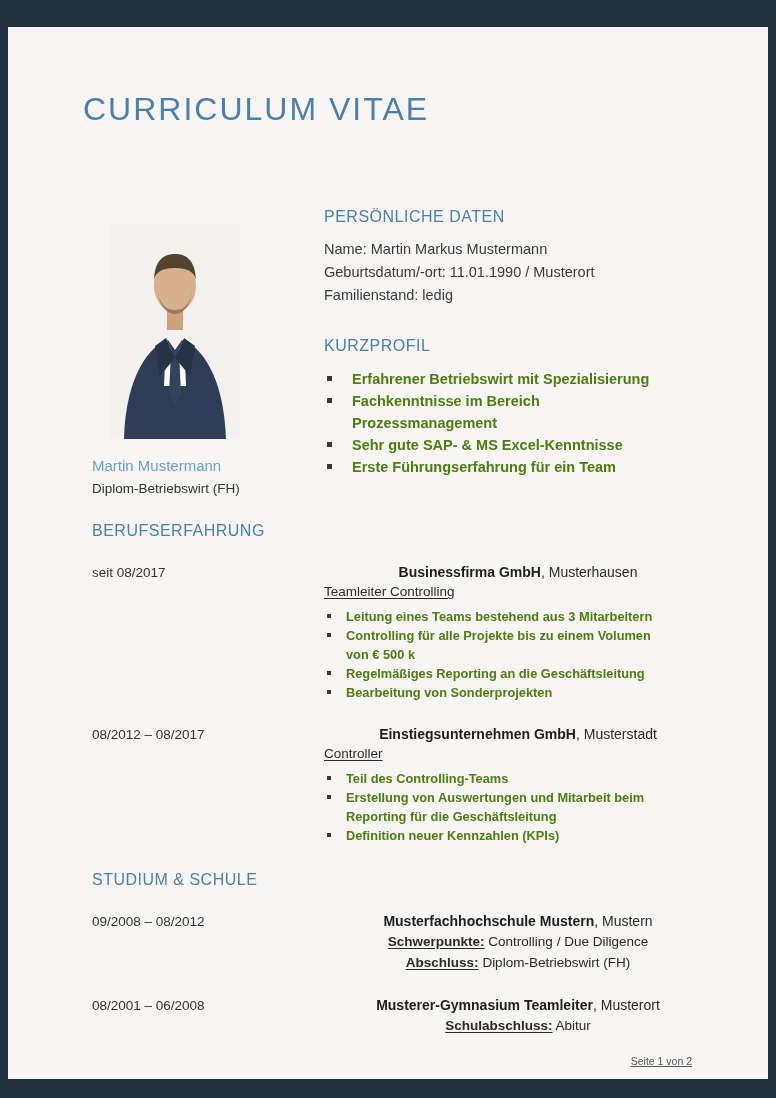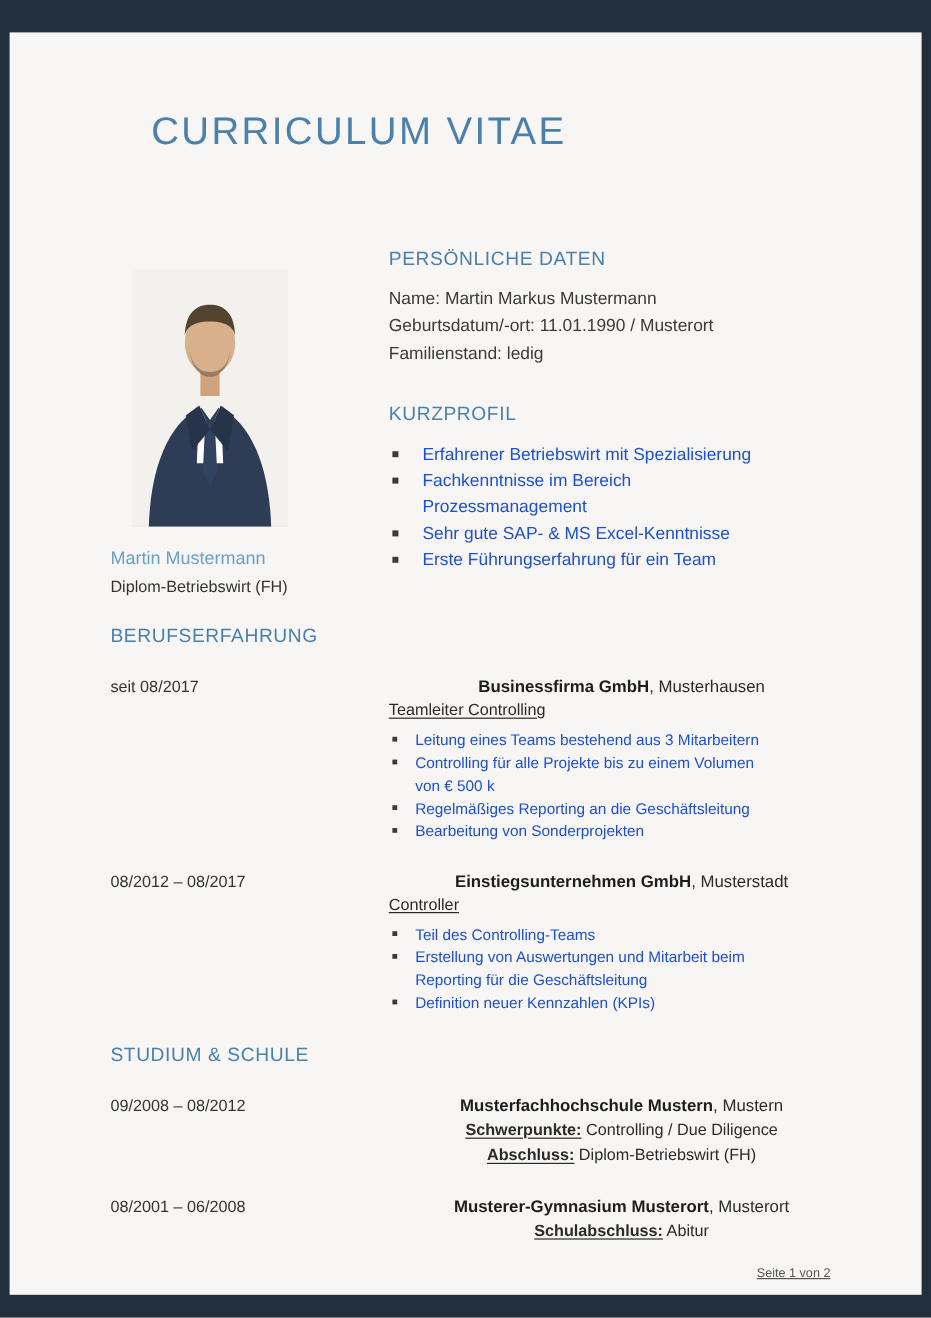--- a/index.html
+++ b/index.html
@@ -6,21 +6,21 @@
   body {
     width: 776px; height: 1098px; position: relative;
     font-family: "Liberation Sans", sans-serif;
     background: #22303e;
   }
   .page {
     position: absolute; top: 27px; left: 8px; right: 8px; bottom: 19px;
     background: #f7f6f4; overflow: hidden;
   }
   .title {
-    margin: 64px 0 0 118px;
+    margin: 64px 0 0 75px;
     font-size: 32px; font-weight: 400; letter-spacing: 2px;
     color: #4a80ab;
   }
   .row { display: grid; grid-template-columns: 232px 1fr; margin: 0 56px 0 84px; }
   .top-section { margin-top: 80px; }
 
   
   .photo { width: 130px; height: 215px; margin: 16px 0 0 18px; background: #f1efec;
            box-shadow: 0 0 0 1px #e3e1dd inset; }
   .person-name { margin-top: 18px; font-size: 15px; color: #69a0c8; }
@@ -31,21 +31,21 @@
     font-size: 16px; font-weight: 400; letter-spacing: 0.5px;
     color: #4a80ab; margin: 0;
   }
   .main-heading { margin: 26px 56px 0 84px; }
   .sp { margin-top: 30px; }
 
   .plines { margin-top: 12px; }
   .plines p { margin: 0; font-size: 14.5px; line-height: 23px; color: #3a3a3a; }
 
   .bullets { margin-top: 13px; }
-  .bullet { display: flex; color: #1d4ed8; }
+  .bullet { display: flex; color: #4d7c0f; font-weight: bold; }
   .bullets.big .bullet { font-size: 14.5px; line-height: 22px; }
   .bullets.small { margin-top: 8px; }
   .bullets.small .bullet { font-size: 12.8px; line-height: 19px; }
   .bmark { position: relative; }
   .bullets.big .bmark { flex: 0 0 28px; }
   .bullets.small .bmark { flex: 0 0 22px; }
   .bmark::after {
     content: ""; position: absolute; left: 3px; width: 5px; height: 5px; background: #3a3a3a;
   }
   .bullets.big .bmark::after { top: 8px; }
@@ -198,21 +198,21 @@
       <p class="detail">
         <span class="dlabel">Abschluss:</span><span> Diplom-Betriebswirt (FH)</span>
       </p>
     </div>
   </div>
 
   <div class="row entry edu">
     <div class="date">08/2001 – 06/2008</div>
     <div>
       <p class="company-line">
-        <span class="co">Musterer-Gymnasium Musterort</span><span>, Musterort</span>
+        <span class="co">Musterer-Gymnasium Teamleiter</span><span>, Musterort</span>
       </p>
       <p class="detail">
         <span class="dlabel">Schulabschluss:</span><span> Abitur</span>
       </p>
     </div>
   </div>
 
   <div class="footer">Seite 1 von 2</div>
 
 </div>

